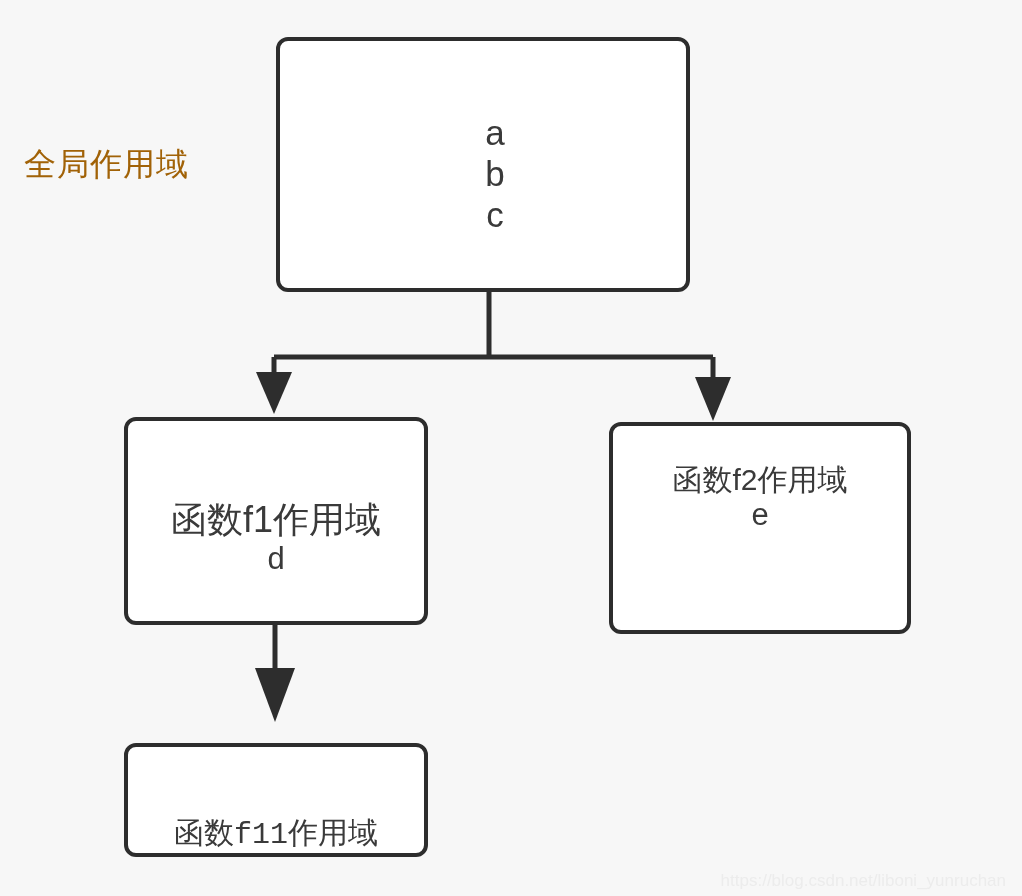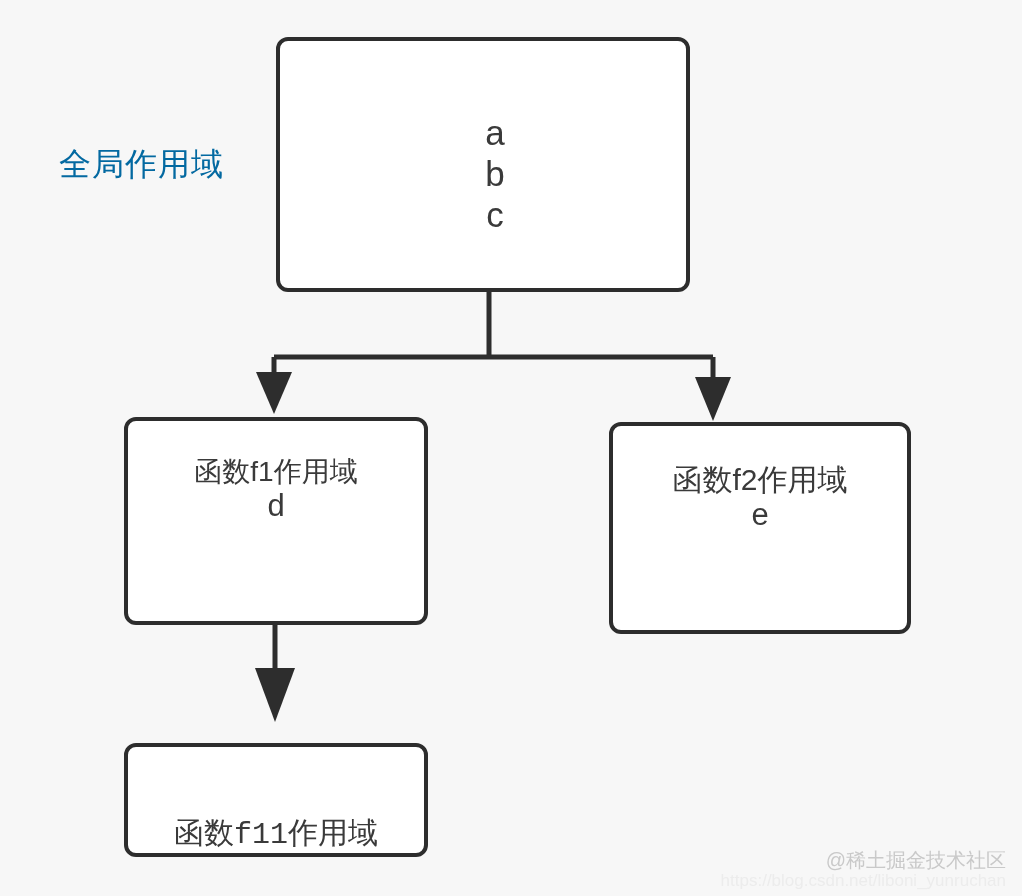--- a/index.html
+++ b/index.html
@@ -59,21 +59,21 @@
   
   #node-f1 {
     left: 124px;
     top: 417px;
     width: 304px;
     height: 208px;
     justify-content: flex-start;
     padding-top: 34px;
   }
   #node-f1 .line { font-size: 31px; }
-  #node-f1 .line.cjk { font-size: 28px; }
+  #node-f1 .line.cjk { font-size: 36px; margin-top: 44px; }
 
   
   #node-f2 {
     left: 563px;
     top: 422px;
     width: 302px;
     height: 212px;
     justify-content: flex-start;
     padding-top: 36px;
     margin-left: 46px;
@@ -91,24 +91,23 @@
     font-family: Liberation Mono, monospace;
   }
   #node-f11 .line { font-size: 30px; }
 
   
   #label-global-scope {
     position: absolute;
     left: 24px;
     top: 143px;
     font-size: 32px;
-    color: #0369a1;
+    color: #a16207;
     letter-spacing: 1px;
     white-space: nowrap;
-    margin-left: 35px;
   }
 
   
   #watermark {
     position: absolute;
     right: 16px;
     bottom: 6px;
     text-align: right;
     line-height: 1.05;
   }
@@ -161,17 +160,16 @@
   <div class="node" id="node-f2">
     <div class="line cjk">函数f2作用域</div>
     <div class="line">e</div>
   </div>
 
   <div class="node" id="node-f11">
     <div class="line">函数f11作用域</div>
   </div>
 
   <div id="watermark">
-    <div class="wm-handle">@稀土掘金技术社区</div>
     <div class="wm-url">https://blog.csdn.net/liboni_yunruchan</div>
   </div>
 
 </div>
 
 </body></html>

